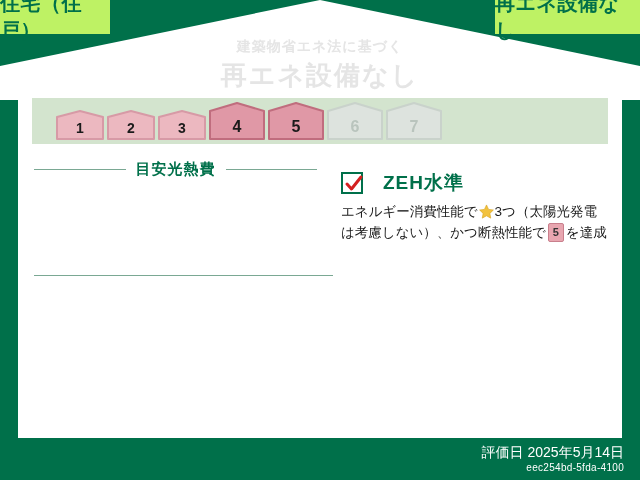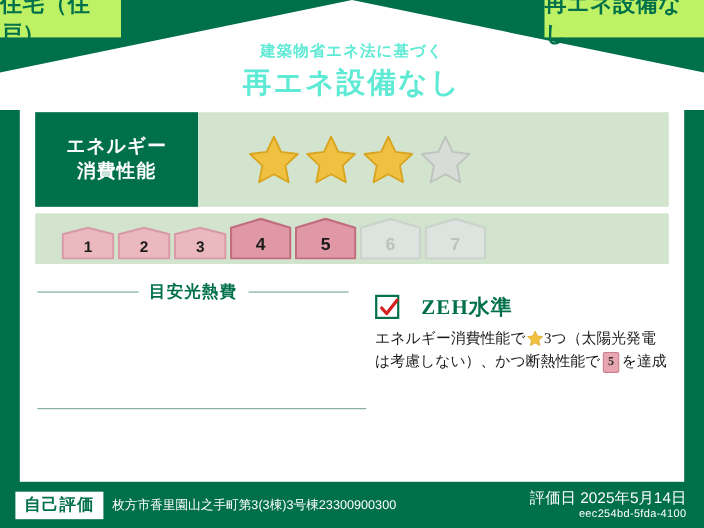--- a/index.html
+++ b/index.html
@@ -35,21 +35,21 @@
     letter-spacing:.5px;
     z-index:6;
   }
   #badge-type  { left:0;  height:34px; width:110px; }
   #badge-renew { right:0; height:34px; width:145px; }
 
   
   #title-block {
     position:absolute; left:0; right:0; top:38px;
     text-align:center; z-index:5;
-    color:#5eead4;
+    color:#e5e5e5;
   }
   #title-sub  { font-size:14px; font-weight:bold; letter-spacing:1px; }
   #title-main { font-size:26px; font-weight:bold; letter-spacing:2px; margin-top:2px; }
 
   
   #card {
     position:absolute;
     left:18px; right:18px; top:92px; bottom:42px;
     background:#ffffff;
     z-index:4;
@@ -99,21 +99,20 @@
     position:absolute; left:0; right:0; bottom:4px;
     text-align:center;
   }
   .house.off span { color:#b9c4bd; }
 
   
   #lower {
     display:flex;
     margin-top:8px;
     height:128px;
-    font-family:Liberation Serif, serif;
   }
   #lower-left  { width:315px; flex:0 0 315px; position:relative; }
   #lower-right { flex:1; position:relative; padding:18px 10px 0 8px; }
 
   
   .rule-title {
     display:flex; align-items:center;
     margin:8px 16px 0 16px;
     color:#00704a;
     font-weight:bold; font-size:15px;
@@ -208,42 +207,20 @@
     <span>再エネ設備なし</span>
   </div>
 
   <div id="title-block">
     <div id="title-sub">建築物省エネ法に基づく</div>
     <div id="title-main">再エネ設備なし</div>
   </div>
 
   <div id="card">
 
-    <div class="perf-row" id="row-energy">
-      <div class="perf-key">
-        <span>エネルギー</span>
-        <span>消費性能</span>
-      </div>
-      <div class="perf-val">
-        <div class="stars" id="stars">
-            <svg class="star" viewBox="0 0 24 24">
-              <polygon points="12,1.2 15.4,8.4 23.3,9.4 17.5,14.9 19,22.8 12,19 5,22.8 6.5,14.9 0.7,9.4 8.6,8.4" fill="#f0c040" stroke="#d9a520" stroke-width="0.9" stroke-linejoin="round"></polygon>
-            </svg>
-            <svg class="star" viewBox="0 0 24 24">
-              <polygon points="12,1.2 15.4,8.4 23.3,9.4 17.5,14.9 19,22.8 12,19 5,22.8 6.5,14.9 0.7,9.4 8.6,8.4" fill="#f0c040" stroke="#d9a520" stroke-width="0.9" stroke-linejoin="round"></polygon>
-            </svg>
-            <svg class="star" viewBox="0 0 24 24">
-              <polygon points="12,1.2 15.4,8.4 23.3,9.4 17.5,14.9 19,22.8 12,19 5,22.8 6.5,14.9 0.7,9.4 8.6,8.4" fill="#f0c040" stroke="#d9a520" stroke-width="0.9" stroke-linejoin="round"></polygon>
-            </svg>
-            <svg class="star" viewBox="0 0 24 24">
-              <polygon points="12,1.2 15.4,8.4 23.3,9.4 17.5,14.9 19,22.8 12,19 5,22.8 6.5,14.9 0.7,9.4 8.6,8.4" fill="#d8dcd8" stroke="#bdc4bd" stroke-width="0.9" stroke-linejoin="round"></polygon>
-            </svg>
-          </div>
-      </div>
-    </div>
 
     <div class="perf-row" id="row-insul">
       <div class="perf-val">
         <div class="houses" id="houses">
             <div class="house" style="width: 48px; height: 30px;">
               <svg width="48" height="30" viewBox="0 0 48 30">
                 <polygon points="1,29 1,7 24,1 47,7 47,29" fill="#ecb8c0" stroke="#d79aa6" stroke-width="2" stroke-linejoin="round"></polygon>
               </svg>
               <span style="font-size: 14px;">1</span>
             </div>
@@ -309,23 +286,19 @@
           <span>エネルギー消費性能で</span><svg class="inline-star" width="15" height="15" viewBox="0 0 24 24">
               <polygon points="12,1.5 15.3,8.6 23,9.6 17.4,15 18.8,22.6 12,18.9 5.2,22.6 6.6,15 1,9.6 8.7,8.6" fill="#f2c23e" stroke="#d9a520" stroke-width="1"></polygon>
             </svg><span>3つ（太陽光発電</span><br><span>は考慮しない）、かつ断熱性能で</span><span class="inline-chip">5</span><span>を達成</span>
         </div>
       </div>
 
     </div>
   </div>
 
   <div id="footer">
-    <div id="footer-left">
-      <div id="self-badge">自己評価</div>
-      <div id="address">枚方市香里園山之手町第3(3棟)3号棟23300900300</div>
-    </div>
     <div id="footer-right">
       <div id="eval-date">評価日 2025年5月14日</div>
       <div id="doc-id">eec254bd-5fda-4100</div>
     </div>
   </div>
 
 </div>
 
 </body></html>

